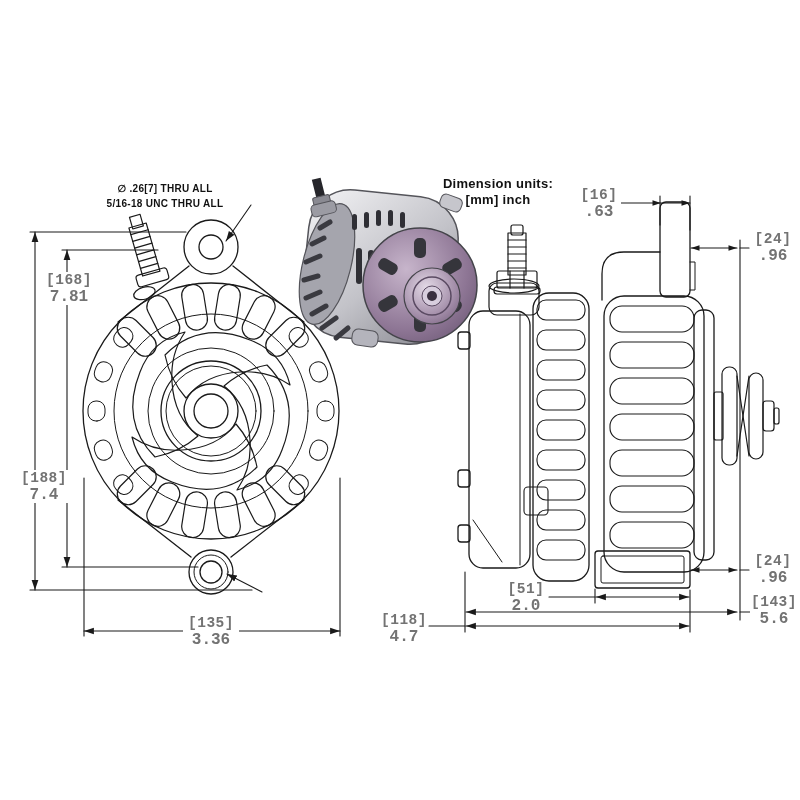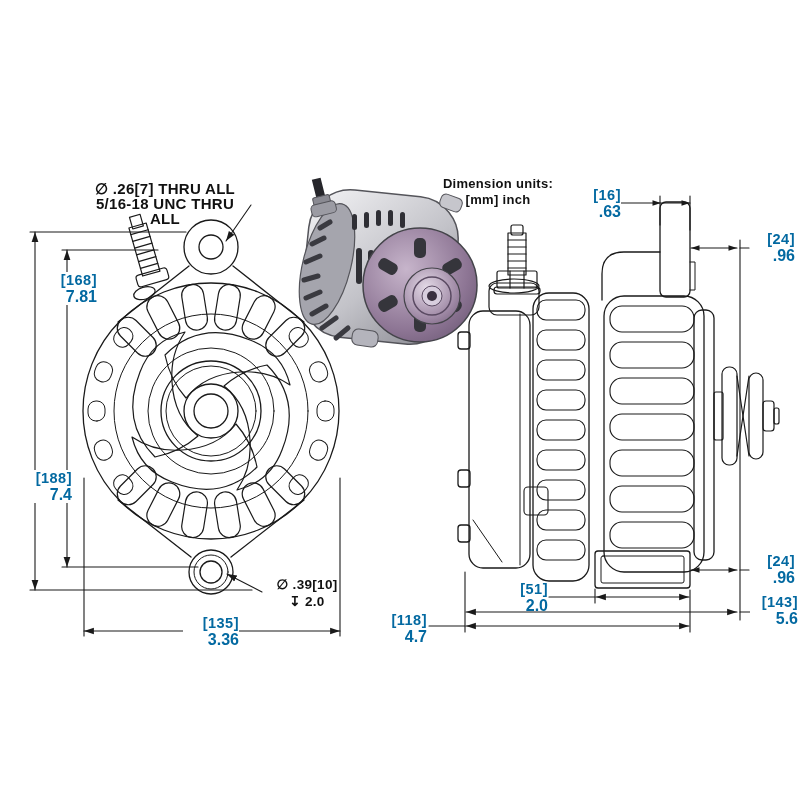--- a/index.html
+++ b/index.html
@@ -1,26 +1,26 @@
 <!DOCTYPE html>
 <html><head>
 <meta charset="utf-8">
 <style>
   html,body{margin:0;padding:0;background:#ffffff;}
   #stage{
     position:relative;width:800px;height:800px;background:#ffffff;
     font-family:"Liberation Sans", sans-serif;overflow:hidden;
   }
   #drawing{position:absolute;left:0;top:0;}
-  .lbl{position:absolute;text-align:right;color:#0369a1;line-height:17px;}
+  .lbl{position:absolute;text-align:center;color:#737373;line-height:17px;font-family:Liberation Mono, monospace;}
   .lbl .mm{font-weight:bold;font-size:14.5px;letter-spacing:0.5px;}
   .lbl .in{font-weight:bold;font-size:16px;line-height:16px;}
   .mask{background:#ffffff;}
   .note{position:absolute;text-align:center;color:#111;font-weight:bold;
-        font-size:15px;line-height:15px;letter-spacing:0.3px;}
+        font-size:10px;line-height:15px;letter-spacing:0.3px;}
 </style>
 </head>
 <body>
 
 <div id="stage">
 
   <svg id="drawing" width="800" height="800" viewBox="0 0 800 800">
     <defs>
       <marker id="ma" viewBox="0 0 10 10" refX="10" refY="5" markerWidth="9" markerHeight="9" orient="auto-start-reverse">
         <path d="M0 1.6 L10 5 L0 8.4 Z" fill="#1a1a1a"></path>
@@ -281,24 +281,20 @@
   <div class="note" style="left:84px;top:181px;width:162px;">
     <div>∅ .26[7] THRU ALL</div>
     <div>5/16-18 UNC   THRU ALL</div>
   </div>
 
   <div class="note" style="left:437px;top:176px;width:122px;font-size:13px;line-height:16px;">
     <div>Dimension units:</div>
     <div>[mm]  inch</div>
   </div>
 
-  <div class="note" style="left:256px;top:576px;width:102px;font-size:13.5px;line-height:17px;">
-    <div>∅ .39[10]</div>
-    <div>↧ 2.0</div>
-  </div>
 
   <div class="lbl mask" style="left:16px;top:470px;width:56px;">
     <div class="mm">[188]</div>
     <div class="in">7.4</div>
   </div>
 
   <div class="lbl mask" style="left:41px;top:272px;width:56px;">
     <div class="mm">[168]</div>
     <div class="in">7.81</div>
   </div>

